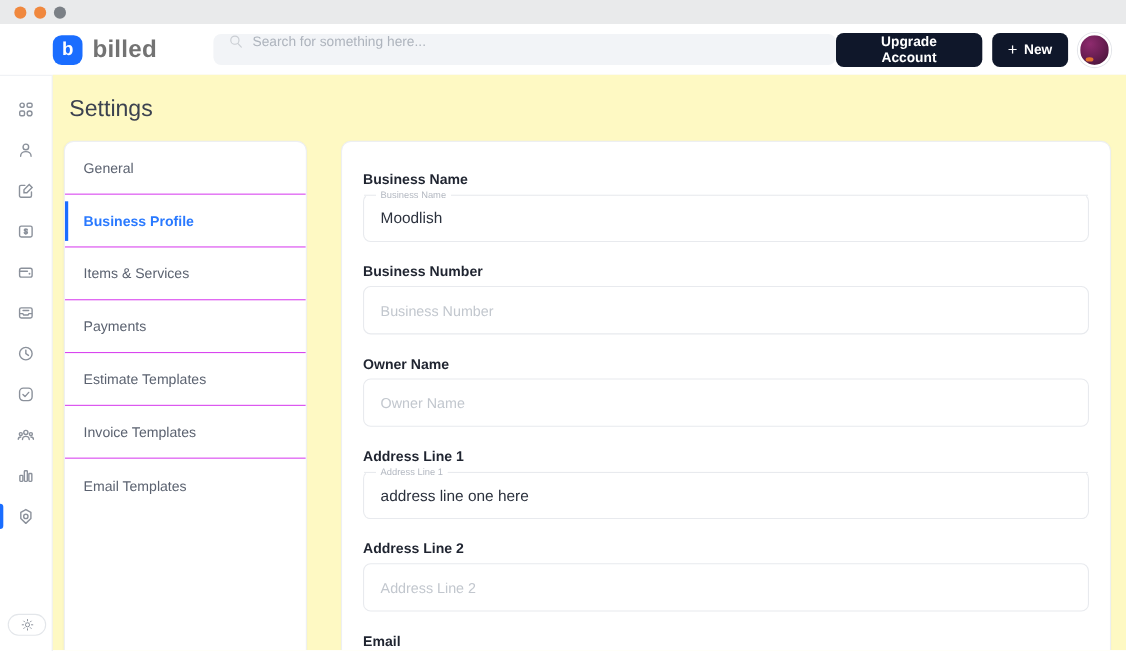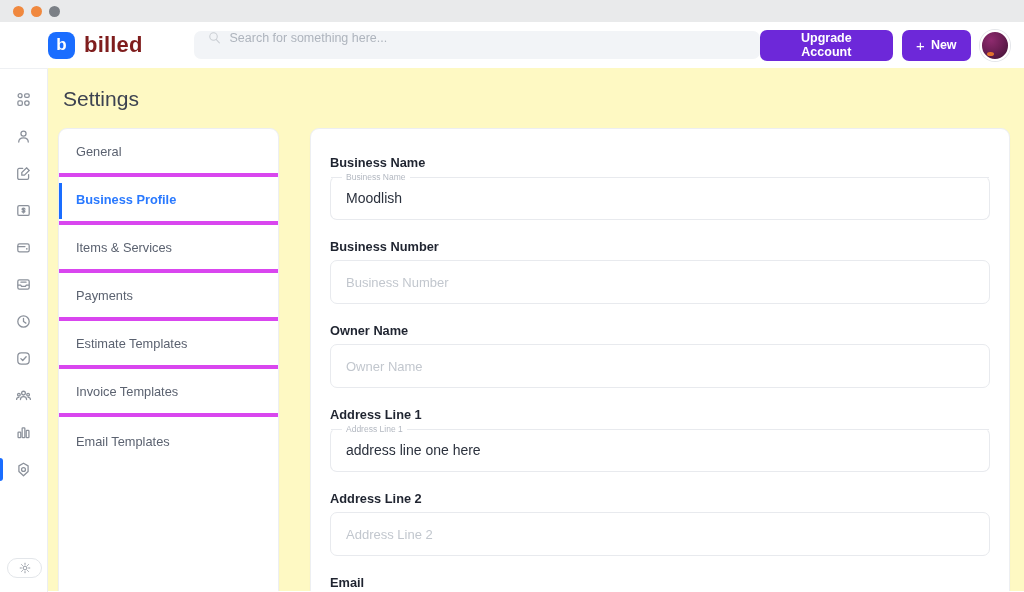--- a/index.html
+++ b/index.html
@@ -36,37 +36,37 @@
     margin-left: 48px; width: 136px;
   }
   .logo-mark {
     width: 27px; height: 27px; border-radius: 8px;
     background: #1a6dff;
     display: flex; align-items: center; justify-content: center;
     color: #fff; font-size: 17px; font-weight: bold;
     line-height: 1; padding-bottom: 2px;
   }
   .logo-text {
-    color: #7f1d1d; font-size: 22px; font-weight: bold;
+    color: #737373; font-size: 22px; font-weight: bold;
     letter-spacing: .2px;
   }
   .search {
     width: 572px; height: 28px; margin-left: 11px;
     background: #f2f4f7; border-radius: 7px;
     display: flex; align-items: flex-start; gap: 9px;
     padding: 0 14px;
   }
   .search-icon { width: 13px; height: 13px; flex: none; opacity: .45; }
   .search-ph { color: #aeb4bd; font-size: 12.5px; }
   .hdr-right {
     margin-left: auto; margin-right: 14px;
     display: flex; align-items: center; gap: 9px;
   }
   .btn-blue {
-    background: #6d28d9; color: #fff;
+    background: #0f172a; color: #fff;
     border: none; border-radius: 7px;
     font-family: inherit; font-size: 12.5px; font-weight: bold;
     height: 31px; padding: 0 16px; cursor: pointer;
     display: flex; align-items: center; justify-content: center; gap: 6px;
   }
   .btn-new { padding: 0 14px; }
   .plus { font-size: 15px; font-weight: normal; line-height: 1; }
   .avatar {
     width: 31px; height: 31px; border-radius: 50%;
     background: radial-gradient(circle at 35% 30%, #8e2b6e 0%, #6d1f55 45%, #3c1230 100%);
@@ -127,21 +127,21 @@
   
   .menu-card {
     width: 221px; background: #fff;
     border: 1px solid #edeff2; border-radius: 9px;
     overflow: hidden; flex: none;
     box-shadow: 0 1px 2px rgba(16,24,40,.03);
   }
   .menu-item {
     height: 48px; display: flex; align-items: center;
     padding-left: 17px; font-size: 12.8px; color: #5b6270;
-    border-bottom: 4px solid #d946ef;
+    border-bottom: 1px solid #d946ef;
     position: relative; cursor: pointer;
   }
   .menu-item:last-child { border-bottom: none; }
   .menu-item.active { color: #2979ff; font-weight: bold; }
   .menu-item.active::before {
     content: ""; position: absolute; left: 0; top: 6px;
     width: 3px; height: 36px; background: #1a6dff;
   }
 
   

